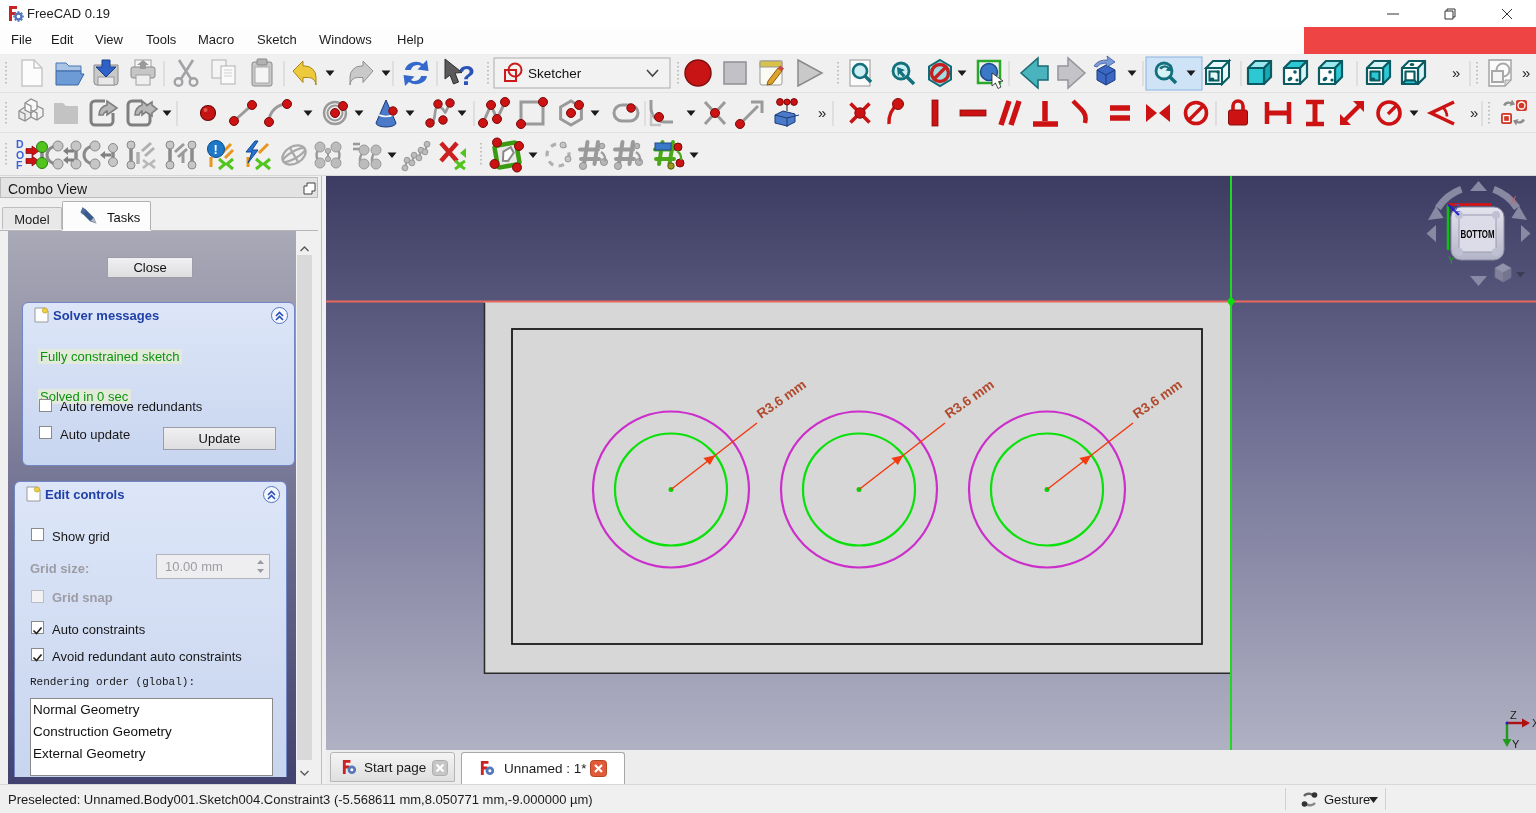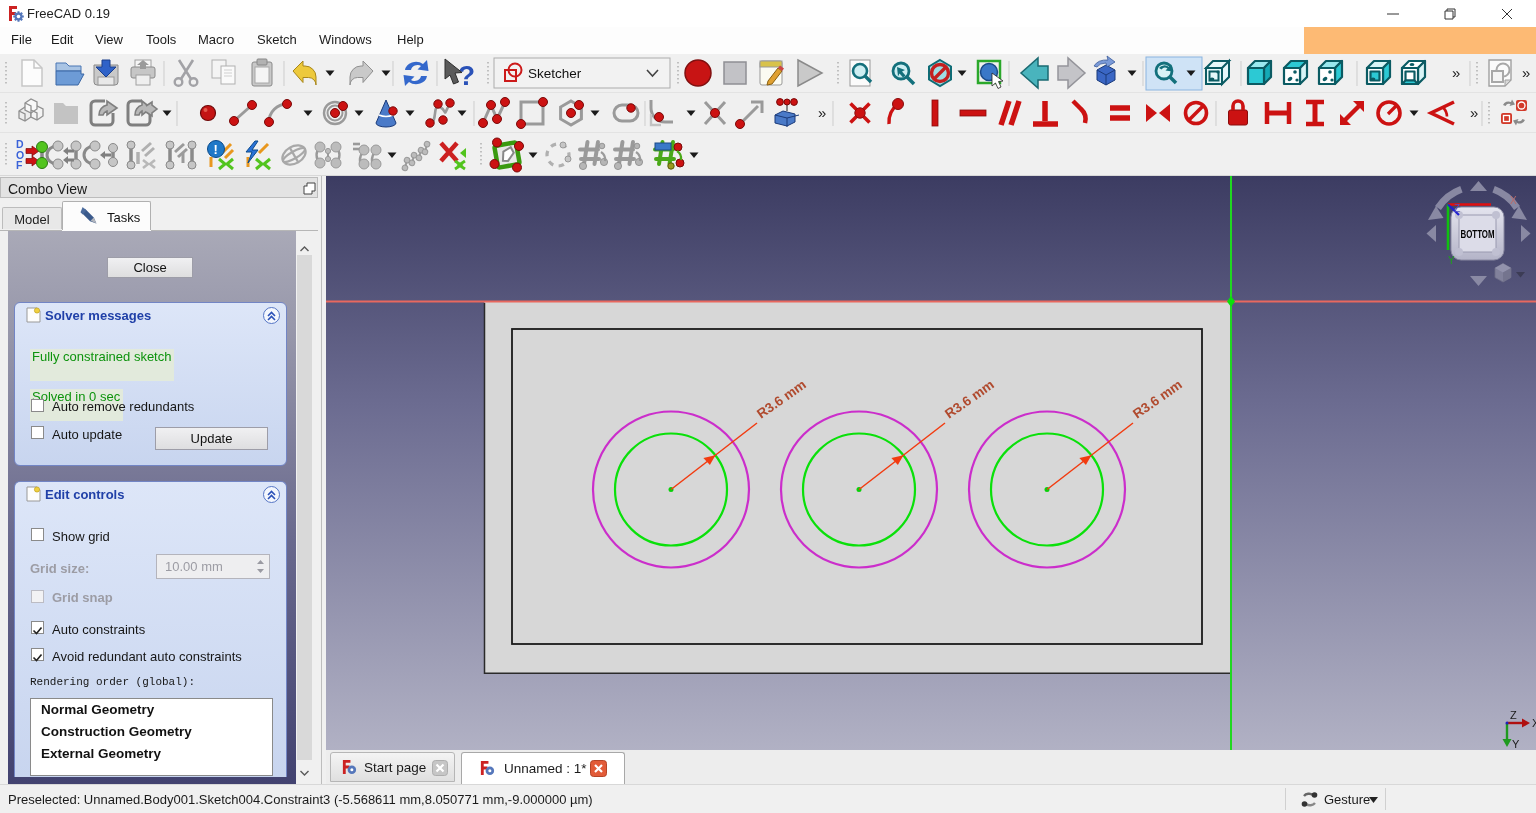--- a/index.html
+++ b/index.html
@@ -1,41 +1,41 @@
 <!DOCTYPE html>
 <html><head>
 <meta charset="utf-8">
 <style>
 * { margin:0; padding:0; box-sizing:border-box; }
 html,body { width:1536px; height:813px; overflow:hidden; font-family:"Liberation Sans",sans-serif; }
-#app { position:relative; width:1536px; height:813px; background:#fdba74; }
+#app { position:relative; width:1536px; height:813px; background:#ef4444; }
 .abs { position:absolute; }
 #titlebar { left:0; top:0; width:1536px; height:27px; background:#ffffff; }
 #titletext { left:27px; top:6px; font-size:13px; color:#222; }
 #menubar { left:0; top:27px; width:1304px; height:27px; background:#fdfdfd; font-size:13px; color:#1b1b1b; }
 .mi { position:absolute; top:5px; }
 #tb1 { left:0; top:54px; } #tb2 { left:0; top:93px; } #tb3 { left:0; top:133px; }
 #panel { left:0; top:176px; width:326px; height:608px; background:#f0f0f0; }
 #paneltitle { left:8px; top:5px; font-size:14px; color:#1a1a1a; }
 #tabModel { left:2px; top:31px; width:60px; height:22px; background:#e8e8e8; border:1px solid #bcbcbc; border-bottom:none; font-size:13px; color:#222; text-align:center; line-height:23px; border-radius:2px 2px 0 0; }
 #tabTasks { left:62px; top:25px; width:89px; height:29px; background:#fcfcfc; border:1px solid #b0b0b0; border-bottom:none; font-size:13px; color:#111; border-radius:2px 2px 0 0; }
 #taskarea { left:8px; top:55px; width:288px; height:553px; background:linear-gradient(#a9a9b7, #9595a9 20%, #6a6a8e 55%, #424270 100%); }
 #closebtn { left:99px; top:26px; width:86px; height:21px; background:linear-gradient(#f0f0f2,#dededf); border:1px solid #9d9da8; font-size:13px; color:#111; text-align:center; line-height:19px; }
 .gbox { position:absolute; left:6px; width:273px; background:linear-gradient(#dde6f8, #c8d5ef); border:1px solid #7285c5; border-radius:6px; }
 .gtitle { position:absolute; left:30px; top:5px; font-size:13px; font-weight:bold; color:#2040a8; }
 .collapse { position:absolute; right:6px; top:4px; width:17px; height:17px; border:1px solid #5575c5; border-radius:9px; background:#f4f7fd; }
-.greenmsg { position:absolute; left:15px; font-size:13px; color:#0d930d; background:#e2eadc; padding:0 3px 17px 2px; }
+.greenmsg { position:absolute; left:15px; font-size:13px; color:#0d930d; background:#e2eadc; padding:0 3px 0 2px; }
 .cb { position:absolute; width:13px; height:13px; background:#fff; border:1px solid #8a8a8a; }
 .cblab { position:absolute; font-size:13px; color:#161616; }
 .graylab { position:absolute; font-size:13px; color:#9c9ca4;font-weight:bold; }
 #updatebtn { position:absolute; left:140px; top:124px; width:113px; height:23px; background:linear-gradient(#f0f0f2,#dedee0); border:1px solid #9d9da8; font-size:13px; color:#111; text-align:center; line-height:21px; }
 #spinbox { position:absolute; left:141px; top:72px; width:114px; height:25px; background:#eeeef0; border:1px solid #b4b4bc; }
 #renderlab { position:absolute; left:15px; top:194px; font-size:11px; color:#161616;font-family:Liberation Mono, monospace; }
 #listbox { position:absolute; left:15px; top:216px; width:243px; height:78px; background:#ffffff; border:1px solid #8a8a8a; font-size:13.5px; color:#111; }
-#listbox div { padding:2px 0 2px 10px; line-height:18px;font-weight:bold; }
+#listbox div { padding:2px 0 2px 2px; line-height:18px; }
 #vscroll { left:296px; top:57px; width:17px; height:551px; background:#f0f0f0; }
 #vthumb { left:1px; top:22px; width:15px; height:505px; background:#d9d9d9; }
 #viewport { left:326px; top:176px; width:1210px; height:574px; }
 #tabbar { left:326px; top:750px; width:1210px; height:34px; background:#ededed; }
 .dtab { position:absolute; top:2px; height:30px; font-size:13.5px; color:#1a1a1a; }
 #tab1 { left:4px; width:125px; background:linear-gradient(#f4f4f4,#dfdfdf); border:1px solid #b6b6b6; border-radius:3px 3px 0 0; }
 #tab2 { left:135px; width:164px; height:32px; background:#ffffff; border:1px solid #a8a8a8; border-bottom:none; border-radius:3px 3px 0 0; }
 #statusbar { left:0; top:784px; width:1536px; height:29px; background:#f0f0f0; border-top:1px solid #d8d8d8; font-size:13px; color:#1a1a1a; }
 #stattext { left:8px; top:7px;text-align:center; }
 #gesture { left:1324px; top:7px; }
@@ -644,21 +644,21 @@
         <path d="M15.5 15.5 l-2.5 -5.5 -3 3 z" fill="#b0b4bc"></path>
         <path d="M2.5 0 l3.5 3.5 -3.5 3.5 -2 -2 z" fill="#4a6a9c"></path>
       </svg>
       <span class="abs" style="left:44px;top:8px">Tasks</span>
     </div>
     <div class="abs" style="left:0;top:54px;width:318px;height:1px;background:#b6b6b6"></div>
     <div class="abs" style="left:62px;top:54px;width:89px;height:1px;background:#fcfcfc"></div>
     <div class="abs" id="taskarea">
       <div class="abs" id="closebtn">Close</div>
 
-      <div class="gbox" style="top:71px; height:164px;">
+      <div class="gbox" style="top:71px; height:164px;margin-left:8px;">
         <svg class="abs" style="left:11px;top:4px" width="15" height="16" viewBox="0 0 15 16">
           <path d="M1 1 h10 l3 3 v11 h-13 z" fill="#fdfdfd" stroke="#999"></path>
           <circle cx="11" cy="3.5" r="2.6" fill="#f0d040" stroke="#c0a020" stroke-width="0.7"></circle>
         </svg>
         <div class="gtitle">Solver messages</div>
         <div class="collapse"><svg width="15" height="15" viewBox="0 0 15 15" fill="none" stroke="#2a50b8" stroke-width="1.6">
               <path d="M4 8 l3.5-3.5 3.5 3.5 M4 12 l3.5-3.5 3.5 3.5"></path>
             </svg></div>
         <div class="greenmsg" style="top:46px">Fully constrained sketch</div>
         <div class="greenmsg" style="top:86px">Solved in 0 sec</div>

